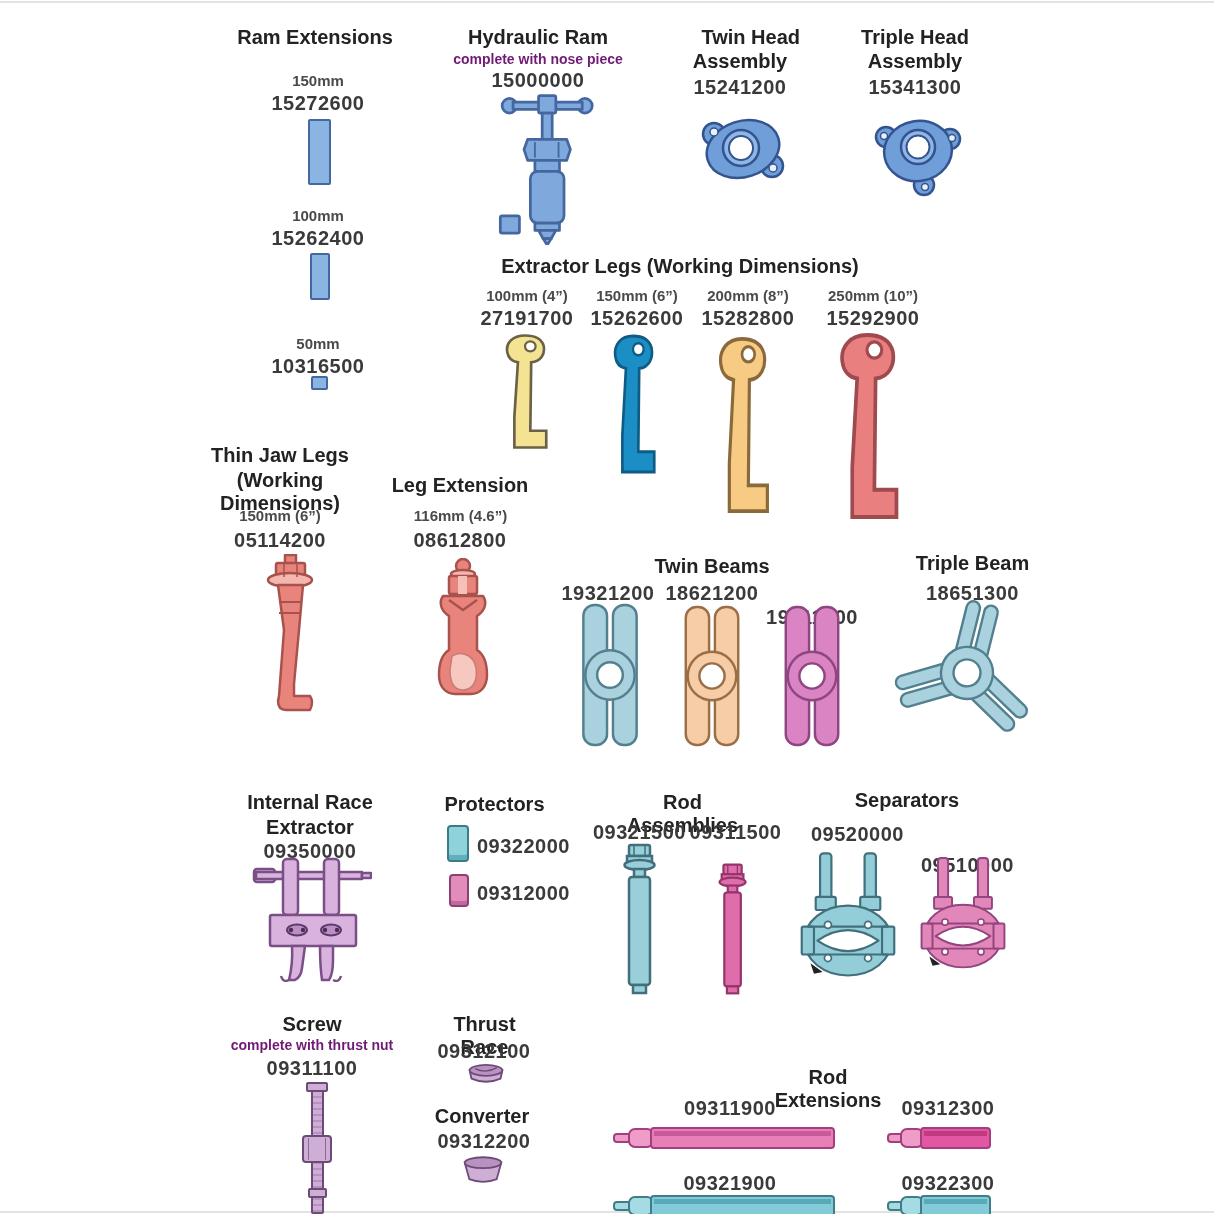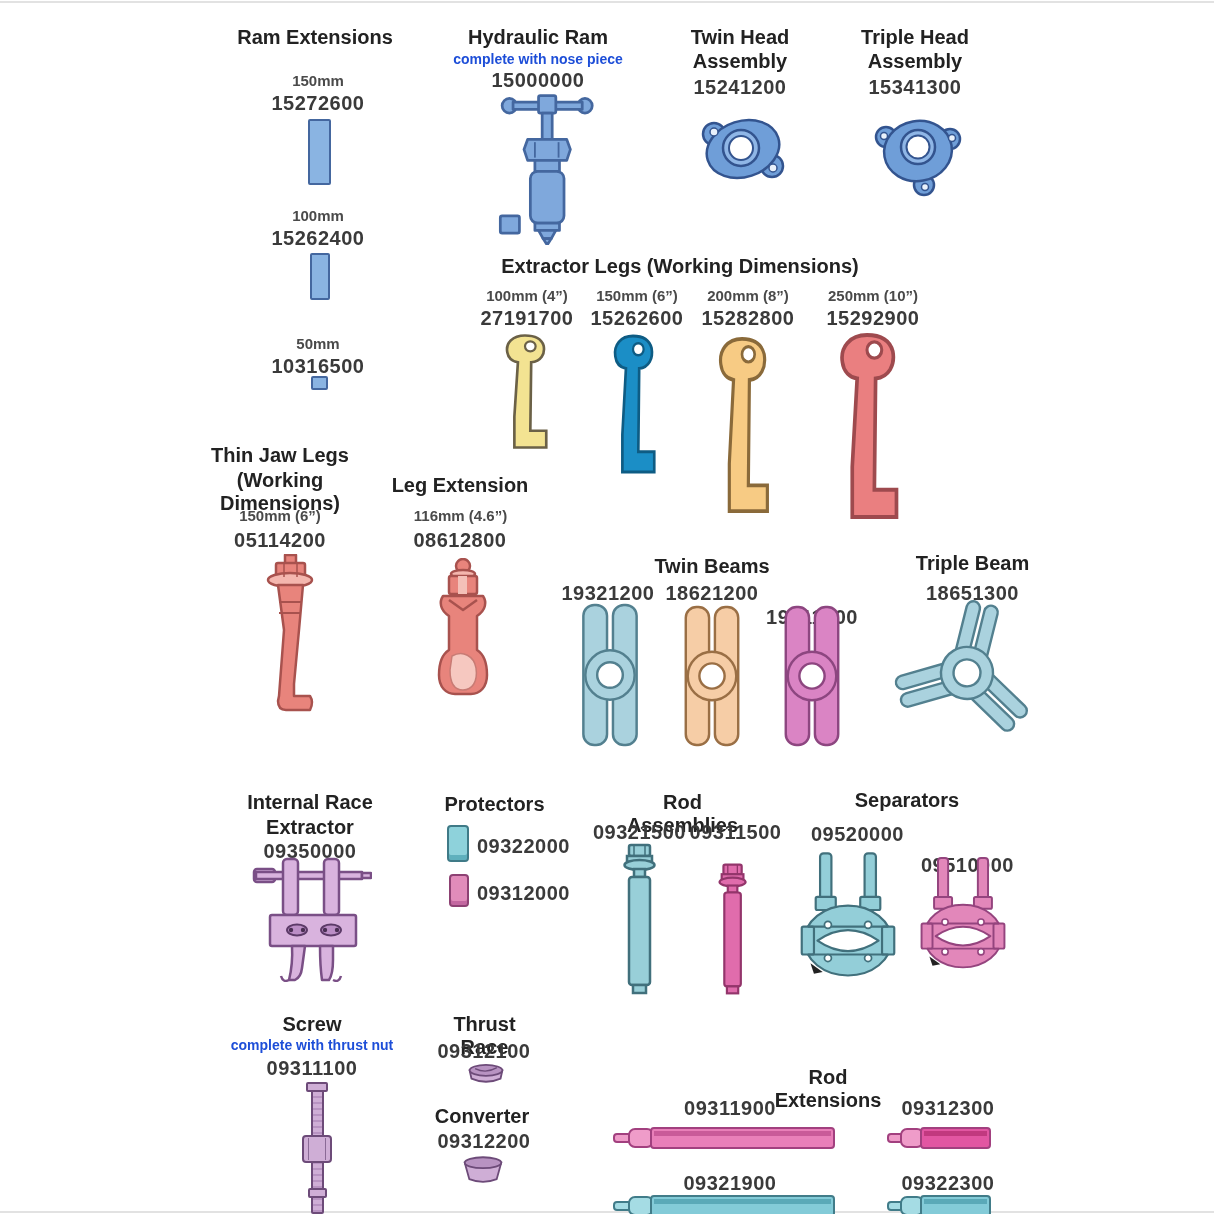--- a/index.html
+++ b/index.html
@@ -3,21 +3,21 @@
 <meta charset="utf-8">
 <style>
   html,body{margin:0;padding:0;background:#fff;}
   #canvas{position:relative;width:1214px;height:1214px;background:#ffffff;overflow:hidden;
           font-family:"Liberation Sans",sans-serif;}
   .abs{position:absolute;}
   .t{position:absolute;text-align:center;color:#2e2e2e;line-height:1.15;}
   .title{font-weight:bold;font-size:20px;color:#222;}
   .size{font-size:15px;color:#4a4a4a;font-weight:bold;}
   .part{font-size:20px;font-weight:bold;color:#3a3a3a;letter-spacing:.5px;}
-  .sub{font-size:14px;font-weight:bold;color:#1d4ed8;}
+  .sub{font-size:14px;font-weight:bold;color:#701a75;}
   .left{text-align:left;}
   .edge{position:absolute;left:0;width:1214px;height:2px;background:#e2e2e2;}
   .ramrod{position:absolute;background:#8ab4e2;border:2px solid #44679f;border-radius:2px;box-sizing:border-box;}
   .prot{position:absolute;border-radius:4px;box-sizing:border-box;}
   .prot.teal{background:#8ed2db;border:2px solid #3f7a87;box-shadow:inset 0 -5px 0 #5fb0bd;}
   .prot.pink2{background:#e18cba;border:2px solid #8d4173;box-shadow:inset 0 -4px 0 #c367a0;}
   .screwpart{position:absolute;background:#cfaed6;border:2px solid #6d4b79;box-sizing:border-box;border-radius:2px;}
   svg{display:block;}
 </style>
 </head>
@@ -58,21 +58,21 @@
         <rect x="66" y="143" width="27" height="8"></rect>
         <polygon points="70,151 89,151 84,160 75,160"></polygon>
         <polygon points="75,160 84,160 79.5,167"></polygon>
         <rect x="28" y="135" width="21" height="19" rx="2"></rect>
       </g>
       <line x1="66" y1="54" x2="66" y2="71" stroke="#44679f" stroke-width="2"></line>
       <line x1="92" y1="54" x2="92" y2="71" stroke="#44679f" stroke-width="2"></line>
     </svg>
   </div>
 
-  <div class="t title" style="left:680px;top:26px;width:120px;">Twin Head</div>
+  <div class="t title" style="left:680px;top:26px;width:120px;text-align:right;">Twin Head</div>
   <div class="t title" style="left:680px;top:50px;width:120px;">Assembly</div>
   <div class="t part" style="left:680px;top:76px;width:120px;">15241200</div>
   <div class="abs" style="left:693px;top:103px;">
     <svg width="100" height="100" viewBox="0 0 100 100">
       <g fill="#6f9ed8" stroke="#33548f" stroke-width="2.5" stroke-linejoin="round">
         <circle cx="21" cy="31" r="11"></circle>
           <circle cx="79" cy="63" r="11"></circle>
         <ellipse cx="50" cy="46" rx="37" ry="28" transform="rotate(-18 50 46)"></ellipse>
         <circle cx="48" cy="45" r="18" fill="#8fb6e6"></circle>
       </g>

